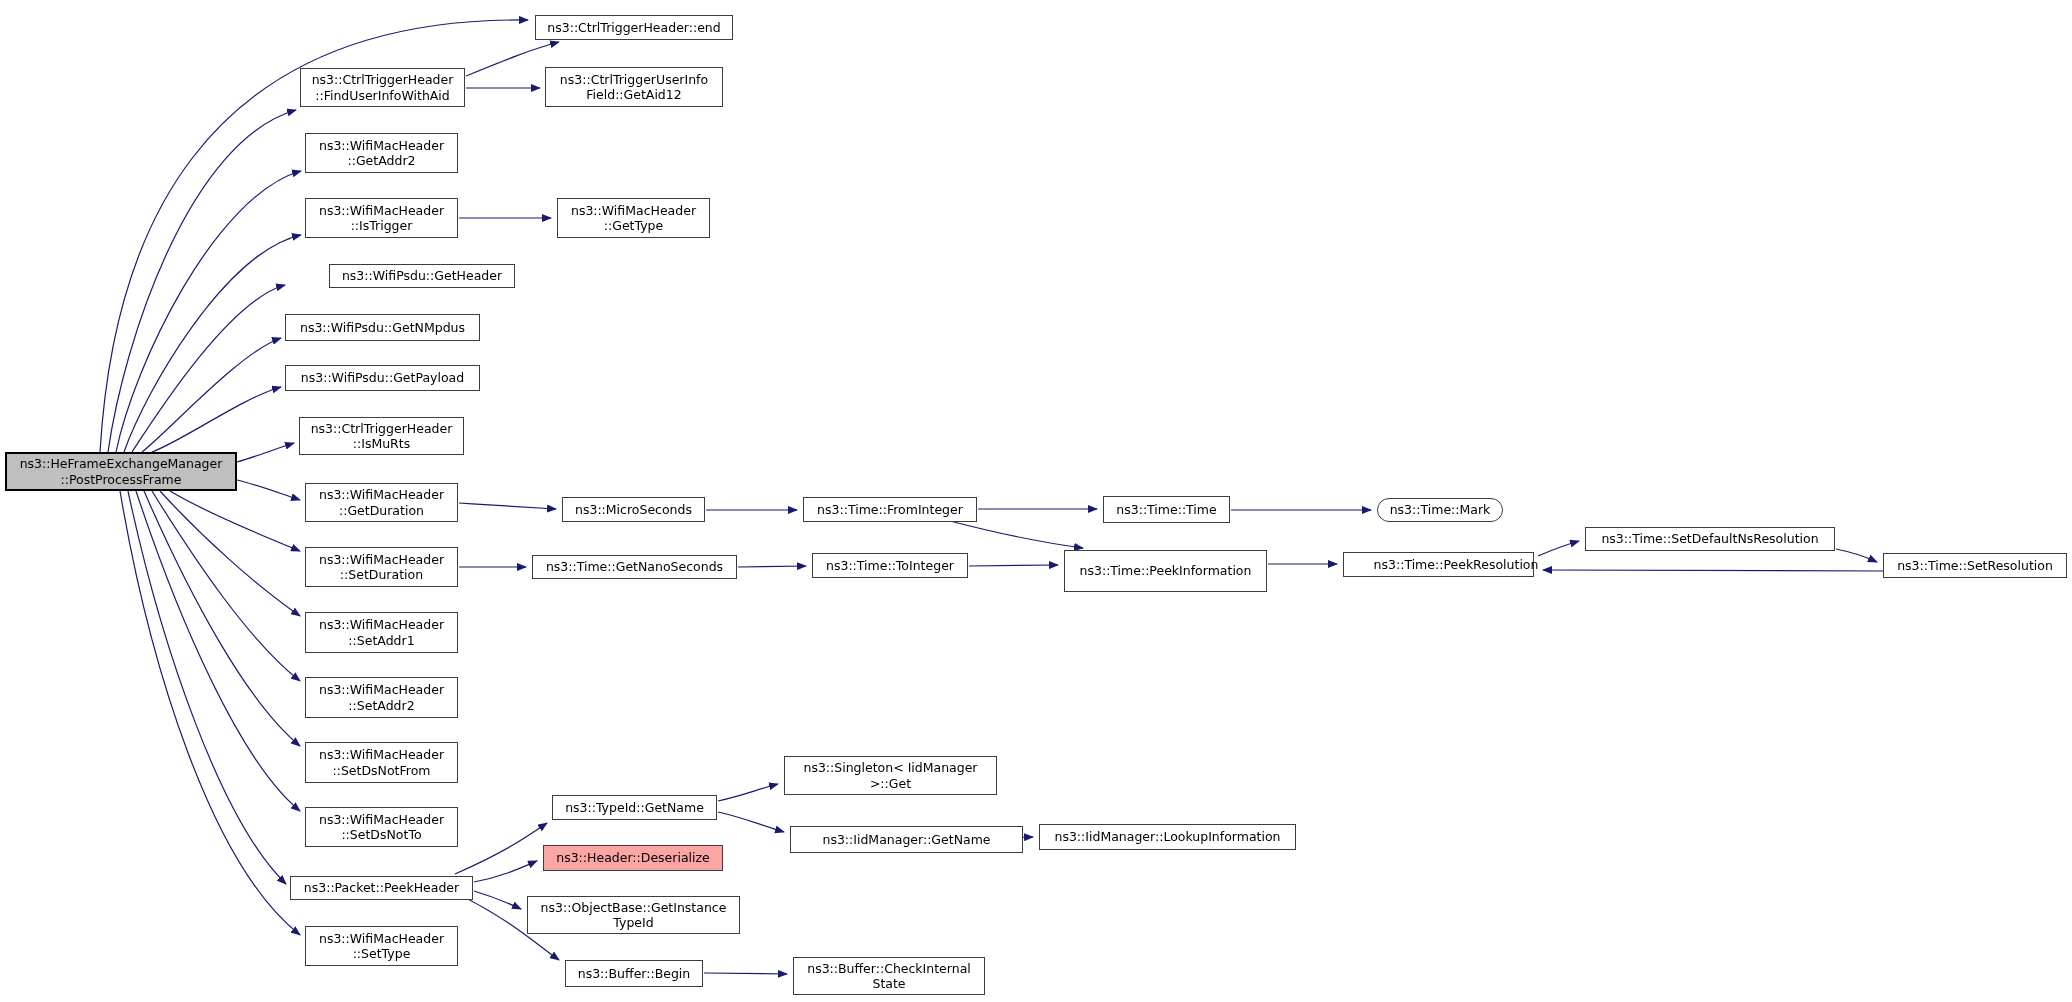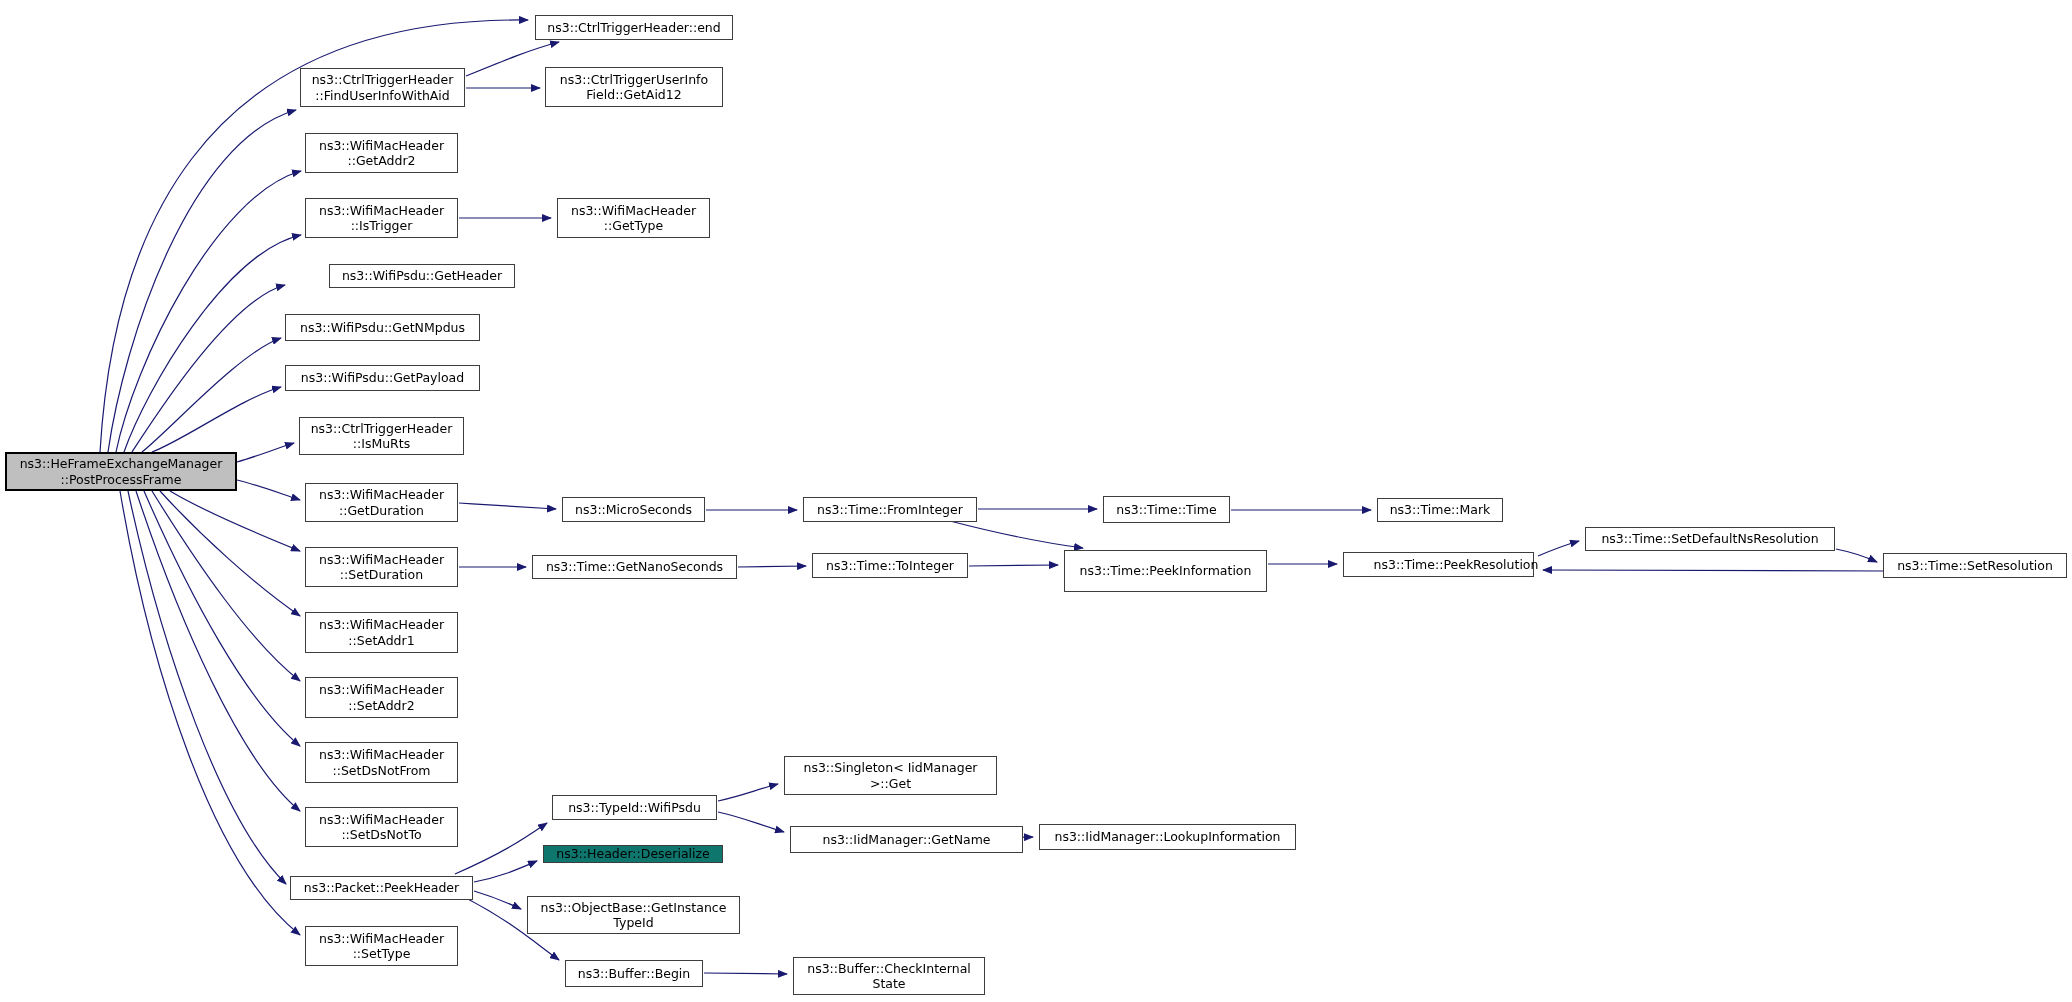--- a/index.html
+++ b/index.html
@@ -99,44 +99,44 @@
   <div class="node" style="left: 289px; top: 264px; width: 186px; height: 24px; border-color: rgb(61, 61, 61); background: rgb(255, 255, 255); color: rgb(0, 0, 0); margin-left: 40px;"><span>ns3::WifiPsdu::GetHeader</span></div>
   <div class="node" style="left: 285px; top: 314px; width: 195px; height: 27px; border-color: rgb(61, 61, 61); background: rgb(255, 255, 255); color: rgb(0, 0, 0);"><span>ns3::WifiPsdu::GetNMpdus</span></div>
   <div class="node" style="left: 285px; top: 365px; width: 195px; height: 26px; border-color: rgb(61, 61, 61); background: rgb(255, 255, 255); color: rgb(0, 0, 0);"><span>ns3::WifiPsdu::GetPayload</span></div>
   <div class="node" style="left: 299px; top: 417px; width: 165px; height: 38px; border-color: rgb(61, 61, 61); background: rgb(255, 255, 255); color: rgb(0, 0, 0);"><span>ns3::CtrlTriggerHeader
 ::IsMuRts</span></div>
   <div class="node" style="left: 305px; top: 483px; width: 153px; height: 39px; border-color: rgb(61, 61, 61); background: rgb(255, 255, 255); color: rgb(0, 0, 0);"><span>ns3::WifiMacHeader
 ::GetDuration</span></div>
   <div class="node" style="left: 562px; top: 497px; width: 143px; height: 25px; border-color: rgb(61, 61, 61); background: rgb(255, 255, 255); color: rgb(0, 0, 0); text-align: right;"><span>ns3::MicroSeconds</span></div>
   <div class="node" style="left: 803px; top: 497px; width: 174px; height: 25px; border-color: rgb(61, 61, 61); background: rgb(255, 255, 255); color: rgb(0, 0, 0);"><span>ns3::Time::FromInteger</span></div>
   <div class="node" style="left: 1103px; top: 496px; width: 127px; height: 27px; border-color: rgb(61, 61, 61); background: rgb(255, 255, 255); color: rgb(0, 0, 0);"><span>ns3::Time::Time</span></div>
-  <div class="node" style="left: 1377px; top: 498px; width: 126px; height: 24px; border-color: rgb(61, 61, 61); background: rgb(255, 255, 255); color: rgb(0, 0, 0);"><span>ns3::Time::Mark</span></div>
+  <div class="node" style="left: 1377px; top: 498px; width: 126px; height: 24px; border-color: rgb(61, 61, 61); background: rgb(255, 255, 255); color: rgb(0, 0, 0); border-radius: 12px;"><span>ns3::Time::Mark</span></div>
   <div class="node" style="left: 305px; top: 547px; width: 153px; height: 40px; border-color: rgb(61, 61, 61); background: rgb(255, 255, 255); color: rgb(0, 0, 0);"><span>ns3::WifiMacHeader
 ::SetDuration</span></div>
   <div class="node" style="left: 532px; top: 555px; width: 205px; height: 24px; border-color: rgb(61, 61, 61); background: rgb(255, 255, 255); color: rgb(0, 0, 0);"><span>ns3::Time::GetNanoSeconds</span></div>
   <div class="node" style="left: 812px; top: 553px; width: 156px; height: 25px; border-color: rgb(61, 61, 61); background: rgb(255, 255, 255); color: rgb(0, 0, 0);"><span>ns3::Time::ToInteger</span></div>
   <div class="node" style="left: 1064px; top: 550px; width: 203px; height: 42px; border-color: rgb(61, 61, 61); background: rgb(255, 255, 255); color: rgb(0, 0, 0);"><span>ns3::Time::PeekInformation</span></div>
   <div class="node" style="left: 1343px; top: 552px; width: 191px; height: 25px; border-color: rgb(61, 61, 61); background: rgb(255, 255, 255); color: rgb(0, 0, 0); padding-left: 35px;"><span>ns3::Time::PeekResolution</span></div>
   <div class="node" style="left: 1585px; top: 527px; width: 250px; height: 24px; border-color: rgb(61, 61, 61); background: rgb(255, 255, 255); color: rgb(0, 0, 0);"><span>ns3::Time::SetDefaultNsResolution</span></div>
   <div class="node" style="left: 1883px; top: 553px; width: 184px; height: 25px; border-color: rgb(61, 61, 61); background: rgb(255, 255, 255); color: rgb(0, 0, 0);"><span>ns3::Time::SetResolution</span></div>
   <div class="node" style="left: 305px; top: 612px; width: 153px; height: 41px; border-color: rgb(61, 61, 61); background: rgb(255, 255, 255); color: rgb(0, 0, 0);"><span>ns3::WifiMacHeader
 ::SetAddr1</span></div>
   <div class="node" style="left: 305px; top: 677px; width: 153px; height: 41px; border-color: rgb(61, 61, 61); background: rgb(255, 255, 255); color: rgb(0, 0, 0);"><span>ns3::WifiMacHeader
 ::SetAddr2</span></div>
   <div class="node" style="left: 305px; top: 742px; width: 153px; height: 41px; border-color: rgb(61, 61, 61); background: rgb(255, 255, 255); color: rgb(0, 0, 0);"><span>ns3::WifiMacHeader
 ::SetDsNotFrom</span></div>
   <div class="node" style="left: 305px; top: 807px; width: 153px; height: 40px; border-color: rgb(61, 61, 61); background: rgb(255, 255, 255); color: rgb(0, 0, 0);"><span>ns3::WifiMacHeader
 ::SetDsNotTo</span></div>
-  <div class="node" style="left: 552px; top: 795px; width: 165px; height: 25px; border-color: rgb(61, 61, 61); background: rgb(255, 255, 255); color: rgb(0, 0, 0);"><span>ns3::TypeId::WifiPsdu</span></div>
+  <div class="node" style="left: 552px; top: 795px; width: 165px; height: 25px; border-color: rgb(61, 61, 61); background: rgb(255, 255, 255); color: rgb(0, 0, 0);"><span>ns3::TypeId::GetName</span></div>
   <div class="node" style="left: 784px; top: 756px; width: 213px; height: 39px; border-color: rgb(61, 61, 61); background: rgb(255, 255, 255); color: rgb(0, 0, 0);"><span>ns3::Singleton&lt; IidManager
 &gt;::Get</span></div>
   <div class="node" style="left: 790px; top: 826px; width: 233px; height: 27px; border-color: rgb(61, 61, 61); background: rgb(255, 255, 255); color: rgb(0, 0, 0);"><span>ns3::IidManager::GetName</span></div>
   <div class="node" style="left: 1039px; top: 824px; width: 257px; height: 26px; border-color: rgb(61, 61, 61); background: rgb(255, 255, 255); color: rgb(0, 0, 0);"><span>ns3::IidManager::LookupInformation</span></div>
   <div class="node" style="left: 290px; top: 876px; width: 183px; height: 24px; border-color: rgb(61, 61, 61); background: rgb(255, 255, 255); color: rgb(0, 0, 0);"><span>ns3::Packet::PeekHeader</span></div>
-  <div class="node" style="left: 543px; top: 845px; width: 180px; height: 18px; border-color: rgb(61, 61, 61); background: #0f766e; color: rgb(0, 0, 0);"><span>ns3::Header::Deserialize</span></div>
+  <div class="node" style="left: 543px; top: 845px; width: 180px; height: 26px; border-color: rgb(61, 61, 61); background: #fca5a5; color: rgb(0, 0, 0);"><span>ns3::Header::Deserialize</span></div>
   <div class="node" style="left: 527px; top: 896px; width: 213px; height: 38px; border-color: rgb(61, 61, 61); background: rgb(255, 255, 255); color: rgb(0, 0, 0);"><span>ns3::ObjectBase::GetInstance
 TypeId</span></div>
   <div class="node" style="left: 565px; top: 960px; width: 138px; height: 27px; border-color: rgb(61, 61, 61); background: rgb(255, 255, 255); color: rgb(0, 0, 0);"><span>ns3::Buffer::Begin</span></div>
   <div class="node" style="left: 793px; top: 957px; width: 192px; height: 38px; border-color: rgb(61, 61, 61); background: rgb(255, 255, 255); color: rgb(0, 0, 0);"><span>ns3::Buffer::CheckInternal
 State</span></div>
   <div class="node" style="left: 305px; top: 926px; width: 153px; height: 40px; border-color: rgb(61, 61, 61); background: rgb(255, 255, 255); color: rgb(0, 0, 0);"><span>ns3::WifiMacHeader
 ::SetType</span></div>
 
 </div>
 

